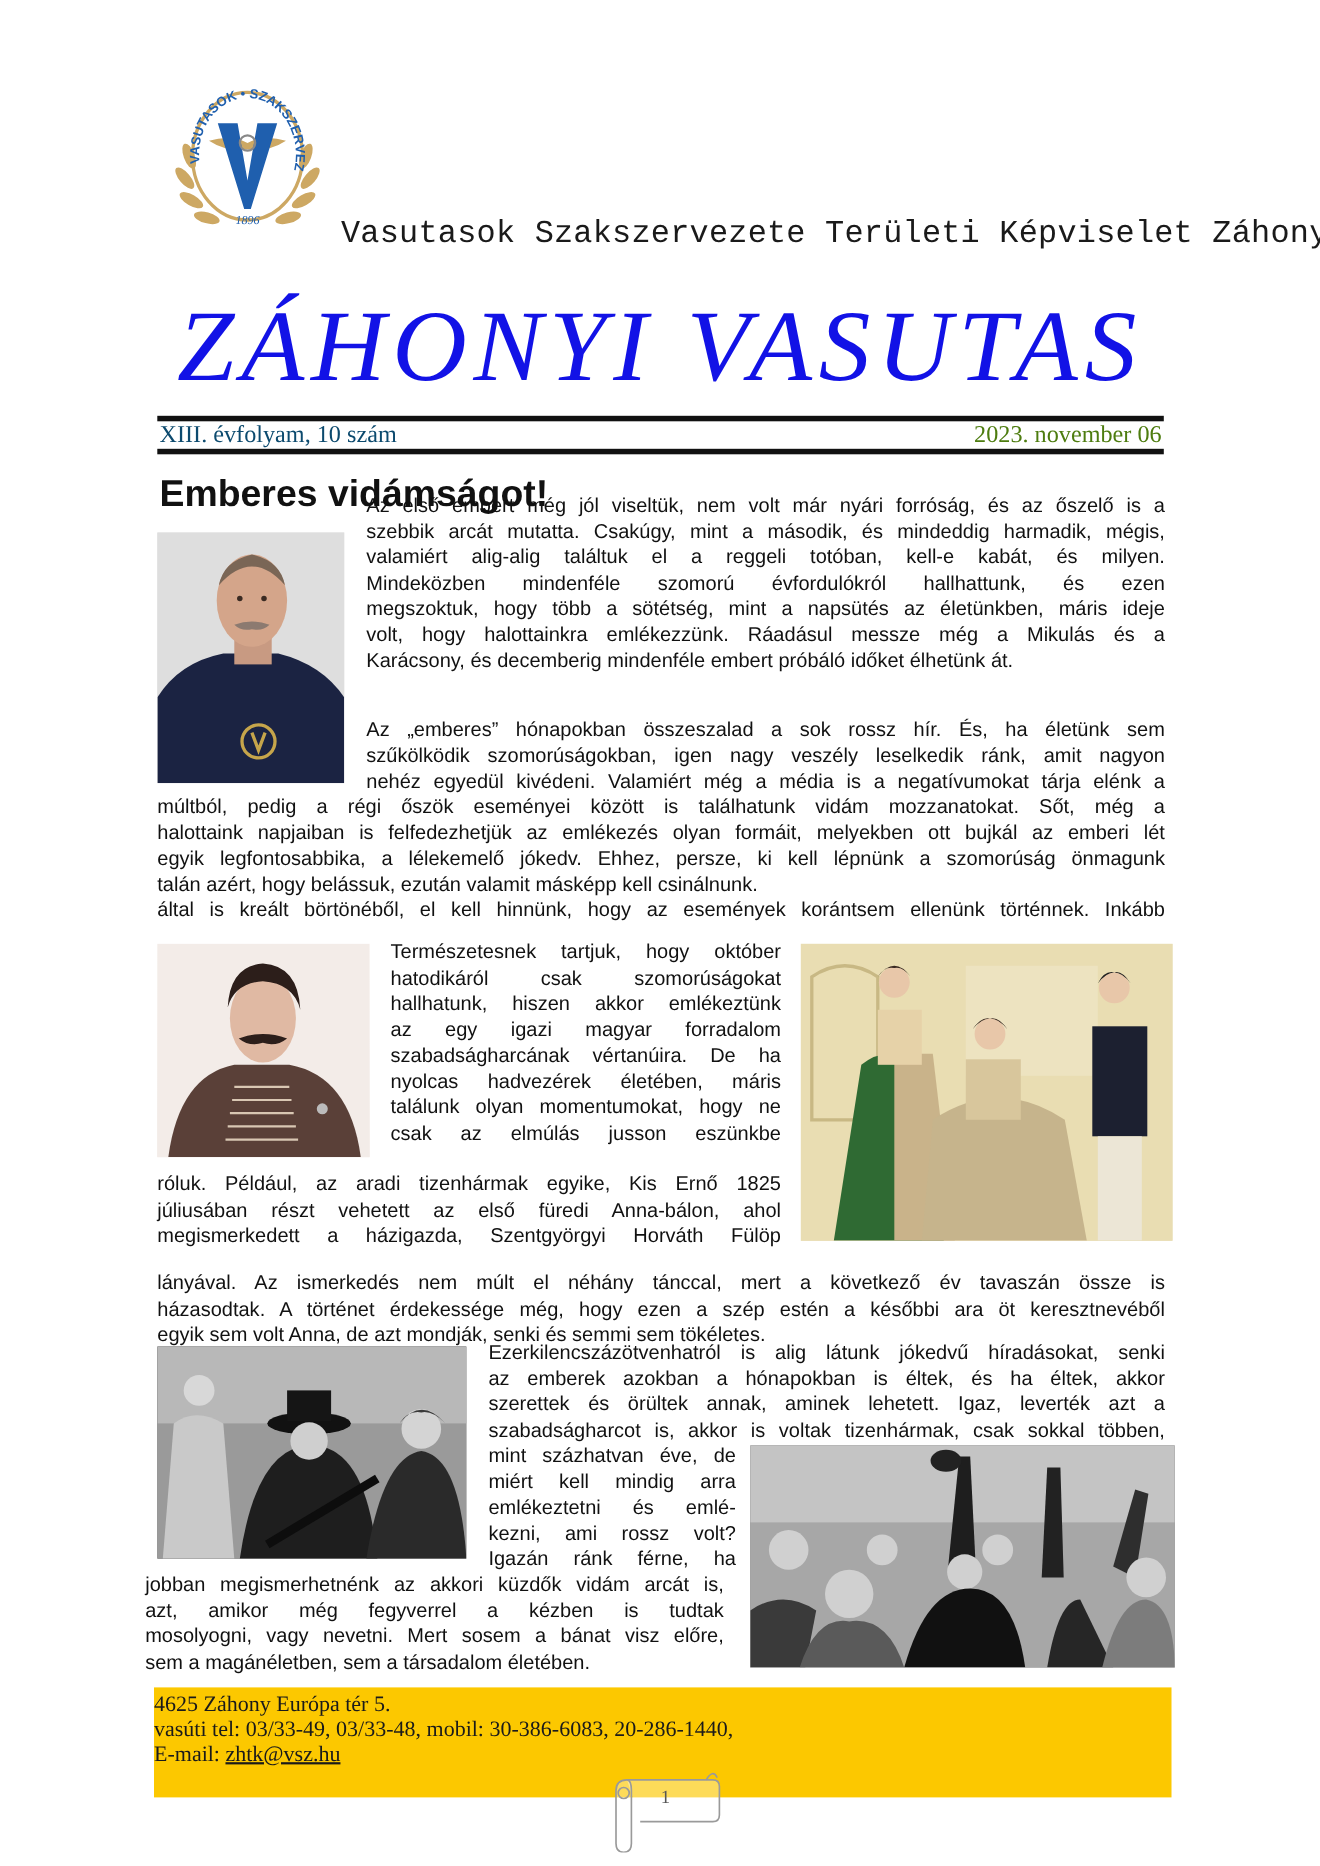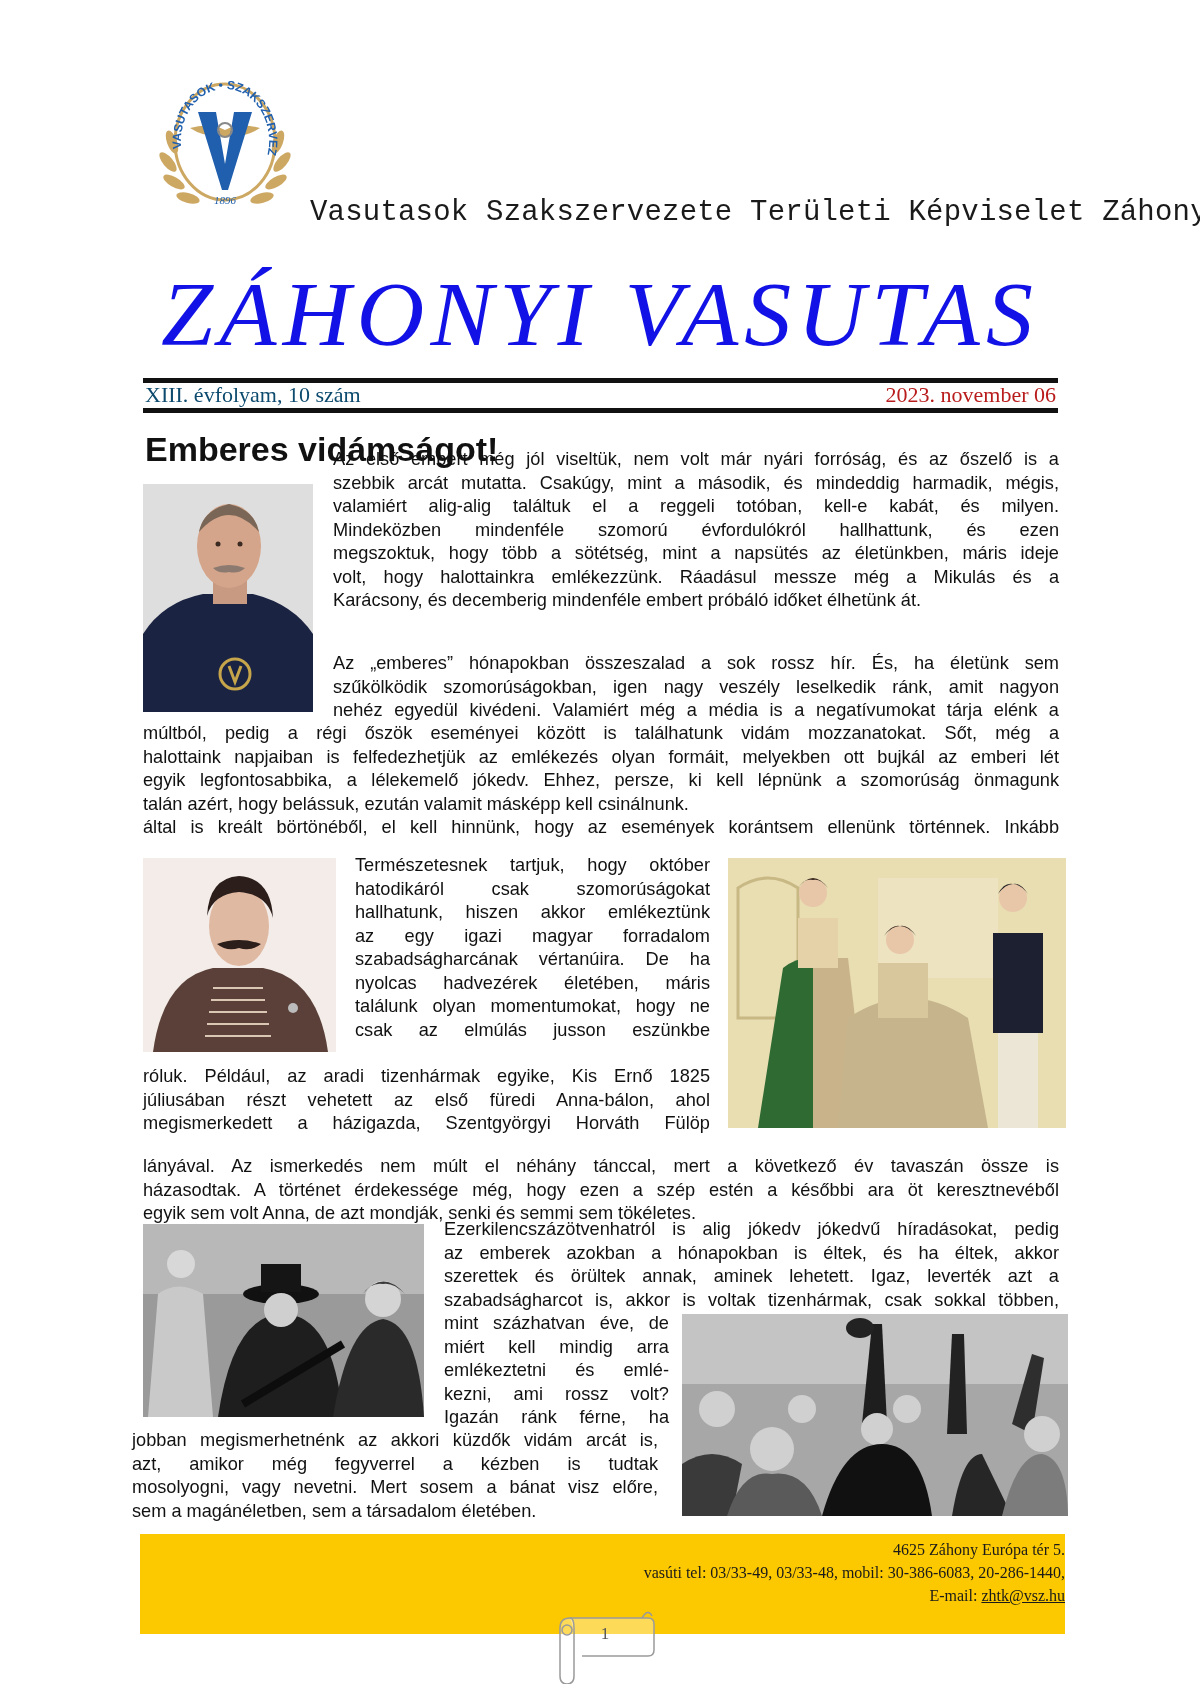--- a/index.html
+++ b/index.html
@@ -10,41 +10,41 @@
   .logo { left:150px; top:72px; width:150px; height:148px; }
 
   .org-name { left:310px; top:196px; font-family:Liberation Mono, monospace; font-size:29px; color:#1a1a1a; white-space:nowrap; letter-spacing:0.2px; }
 
   .masthead { left:0; width:1200px; top:268px; text-align:center; font-family:"Liberation Serif", serif; font-style:italic; font-size:92px; color:#1212e6; letter-spacing:6px; line-height:1; transform:scaleX(1.02); }
 
   .rule { left:143px; width:915px; background:#111; }
   .rule-top { top:378px; height:5px; }
   .rule-bottom { top:408px; height:5px; }
   .issue { left:145px; top:382px; font-family:"Liberation Serif", serif; font-size:22px; color:#0c4a6e; }
-  .date { right:144px; top:382px; font-family:"Liberation Serif", serif; font-size:22px; color:#b91c1c; }
+  .date { right:144px; top:382px; font-family:"Liberation Serif", serif; font-size:22px; color:#4d7c0f; }
 
   .headline { left:145px; top:430px; font-size:34px; font-weight:bold; color:#111; }
 
   .txt { font-size:18.2px; line-height:23.5px; color:#111; text-align:justify; }
   .txt .ln { display:block; white-space:nowrap; text-align-last:justify; }
   .txt .ln.last { text-align-last:left; }
 
   .photo { overflow:hidden; }
   
   .p1 { left:143px; top:484px; width:170px; height:228px; background:#dcdcdc; }
   
   .p2 { left:143px; top:858px; width:193px; height:194px; background:linear-gradient(#f6f1ee,#efe6e2); }
   
   .p3 { left:728px; top:858px; width:338px; height:270px; background:#e6d9ad; }
   
   .p4 { left:143px; top:1224px; width:281px; height:193px; background:#6c6c6c; }
   
   .p5 { left:682px; top:1314px; width:386px; height:202px; background:#8a8a8a; }
 
-  .footer { left:140px; top:1534px; width:925px; height:100px; background:#fcc800; text-align:right; font-family:"Liberation Serif", serif; font-size:16px; line-height:23px; color:#1a1a1a; padding-top:4px; box-sizing:border-box; }
+  .footer { left:140px; top:1534px; width:925px; height:100px; background:#fcc800; text-align:left; font-family:"Liberation Serif", serif; font-size:20px; line-height:23px; color:#1a1a1a; padding-top:4px; box-sizing:border-box; }
   .footer a { color:#1a1a1a; text-decoration:underline; }
 
   .pagenum { left:552px; top:1604px; width:110px; height:80px; }
   .pagenum-label { left:590px; top:1624px; width:30px; text-align:center; font-family:"Liberation Serif", serif; font-size:17px; color:#555; }
 </style>
 </head>
 <body>
 
 <div class="abs logo">
   <svg width="150" height="148" viewBox="0 0 150 148">
@@ -182,21 +182,21 @@
     <path d="M156 78 Q172 58 188 78 Q180 66 172 68 Q164 66 156 78 Z" fill="#3a2a22"></path>
 
     <rect x="265" y="75" width="50" height="100" fill="#1c2030"></rect>
     <rect x="270" y="175" width="40" height="95" fill="#ece6d6"></rect>
     <circle cx="285" cy="40" r="14" fill="#e8c7a9"></circle>
     <path d="M270 36 Q285 16 300 36 Q292 24 285 26 Q276 24 270 36 Z" fill="#222"></path>
   </svg>
 </div>
 
 <div class="abs txt" style="left:444px; top:1218px; width:615px;">
-  <span class="ln">Ezerkilencszázötvenhatról is alig jókedv jókedvű híradásokat, pedig</span>
+  <span class="ln">Ezerkilencszázötvenhatról is alig látunk jókedvű híradásokat, senki</span>
   <span class="ln">az emberek azokban a hónapokban is éltek, és ha éltek, akkor</span>
   <span class="ln">szerettek és örültek annak, aminek lehetett. Igaz, leverték azt a</span>
   <span class="ln">szabadságharcot is, akkor is voltak tizenhármak, csak sokkal többen,</span>
 </div>
 <div class="abs txt" style="left:444px; top:1312px; width:225px;">
   <span class="ln">mint százhatvan éve, de</span>
   <span class="ln">miért kell mindig arra</span>
   <span class="ln">emlékeztetni és emlé-</span>
   <span class="ln">kezni, ami rossz volt?</span>
   <span class="ln">Igazán ránk férne, ha</span>

